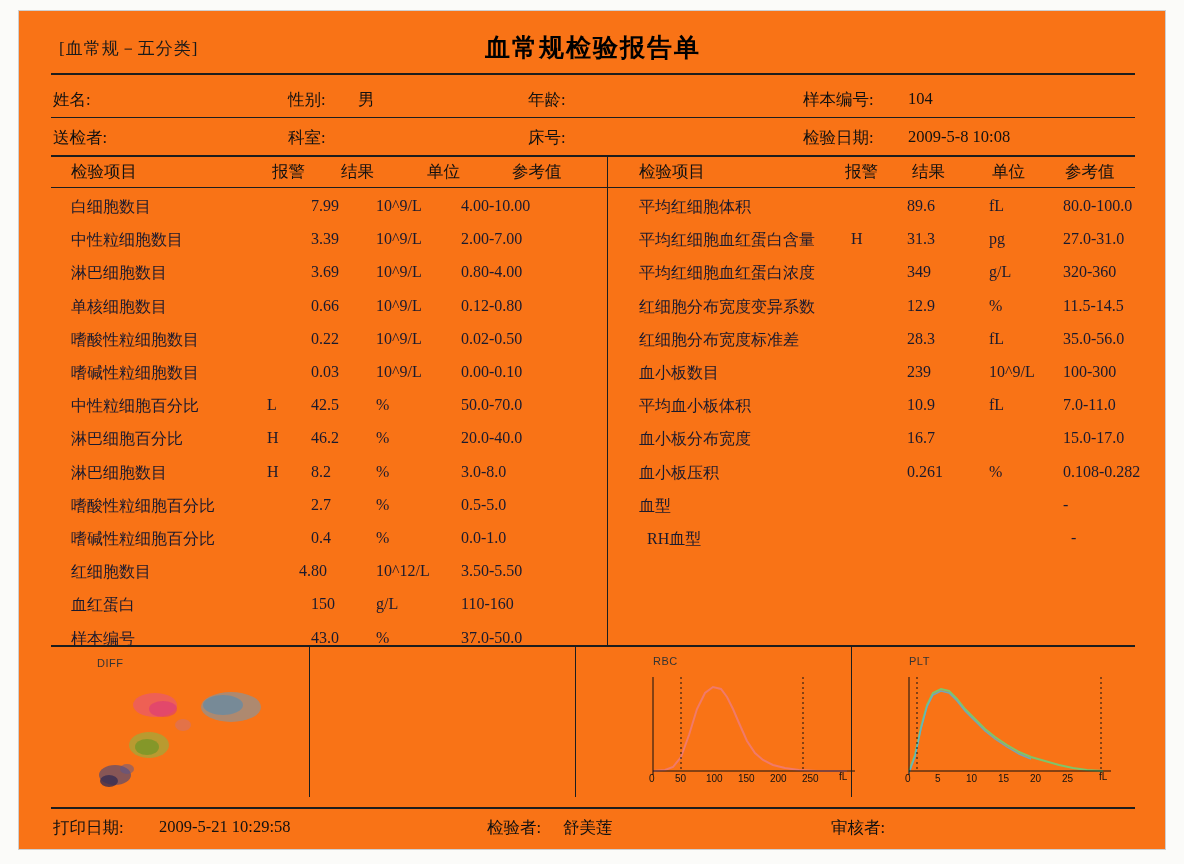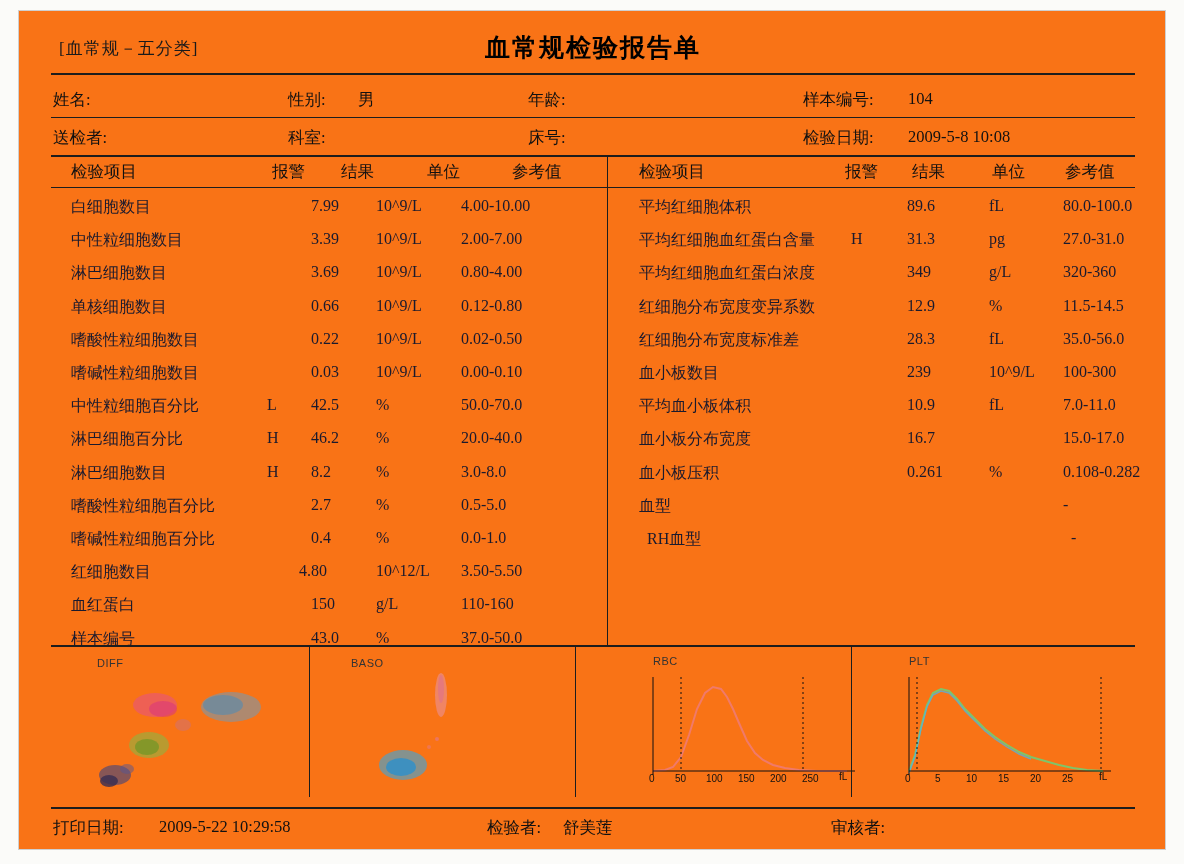--- a/index.html
+++ b/index.html
@@ -378,31 +378,20 @@
             <ellipse cx="86" cy="98" rx="20" ry="13" fill="#7cc04a" opacity="0.6"></ellipse>
             <ellipse cx="84" cy="100" rx="12" ry="8" fill="#4f9c2a" opacity="0.65"></ellipse>
             <ellipse cx="52" cy="128" rx="16" ry="10" fill="#2b3f8a" opacity="0.65"></ellipse>
             <ellipse cx="46" cy="134" rx="9" ry="6" fill="#15205c" opacity="0.8"></ellipse>
             <ellipse cx="64" cy="122" rx="7" ry="5" fill="#3a52a8" opacity="0.5"></ellipse>
             <ellipse cx="120" cy="78" rx="8" ry="6" fill="#b06fc0" opacity="0.35"></ellipse>
           </g>
         </svg>
       </div>
 
-      <div class="chartbox" style="left:266px; width:236px;">
-        <div class="chart-label" style="left:34px; top:10px;">BASO</div>
-        <svg width="236" height="148" style="position:absolute;left:0;top:0;">
-          <ellipse cx="124" cy="48" rx="6" ry="22" fill="#e59bc4" opacity="0.45"></ellipse>
-          <ellipse cx="124" cy="42" rx="3" ry="14" fill="#d4679f" opacity="0.4"></ellipse>
-          <ellipse cx="86" cy="118" rx="24" ry="15" fill="#37a6e0" opacity="0.6"></ellipse>
-          <ellipse cx="84" cy="120" rx="15" ry="9" fill="#1f90d4" opacity="0.7"></ellipse>
-          <circle cx="120" cy="92" r="2" fill="#e07aa8" opacity="0.5"></circle>
-          <circle cx="112" cy="100" r="2" fill="#e07aa8" opacity="0.4"></circle>
-        </svg>
-      </div>
 
       <div class="chartbox" style="left:556px; width:270px;">
         <div class="chart-label" style="left:46px; top:8px;">RBC</div>
         <svg width="270" height="148" style="position:absolute;left:0;top:0;">
           <path d="M46,124 L58,123 L66,120 L74,110 L82,88 L90,62 L98,46 L106,40 L114,42 L120,50 L126,62 L132,76 L140,94 L148,106 L156,113 L166,118 L178,121 L192,123 L210,124 L240,124" fill="none" stroke="#f07a6a" stroke-width="2"></path>
           <line x1="46" y1="124" x2="248" y2="124" stroke="#111" stroke-width="1"></line>
           <line x1="46" y1="30" x2="46" y2="128" stroke="#111" stroke-width="1"></line>
           <line x1="74" y1="30" x2="74" y2="124" stroke="#111" stroke-width="1" stroke-dasharray="2,3"></line>
           <line x1="196" y1="30" x2="196" y2="124" stroke="#111" stroke-width="1" stroke-dasharray="2,3"></line>
         </svg>
@@ -440,21 +429,21 @@
 
       <div class="vsep" style="left:258px; top:0px; height:150px;"></div>
       <div class="vsep" style="left:524px; top:0px; height:150px;"></div>
       <div class="vsep" style="left:800px; top:0px; height:150px;"></div>
     </div>
 
     <div class="rule thick" style="left:32px; top:796px; width:1084px;"></div>
 
     <div class="footer" style="top:806px;">
       <span style="left:0px;">打印日期:</span>
-      <span style="left:106px;">2009-5-22 10:29:58</span>
+      <span style="left:106px;">2009-5-21 10:29:58</span>
       <span style="left:434px;">检验者:</span>
       <span style="left:510px;">舒美莲</span>
       <span style="left:778px;">审核者:</span>
       <span style="left:854px;"></span>
     </div>
 
   </div>
 </div>
 
 </body></html>

